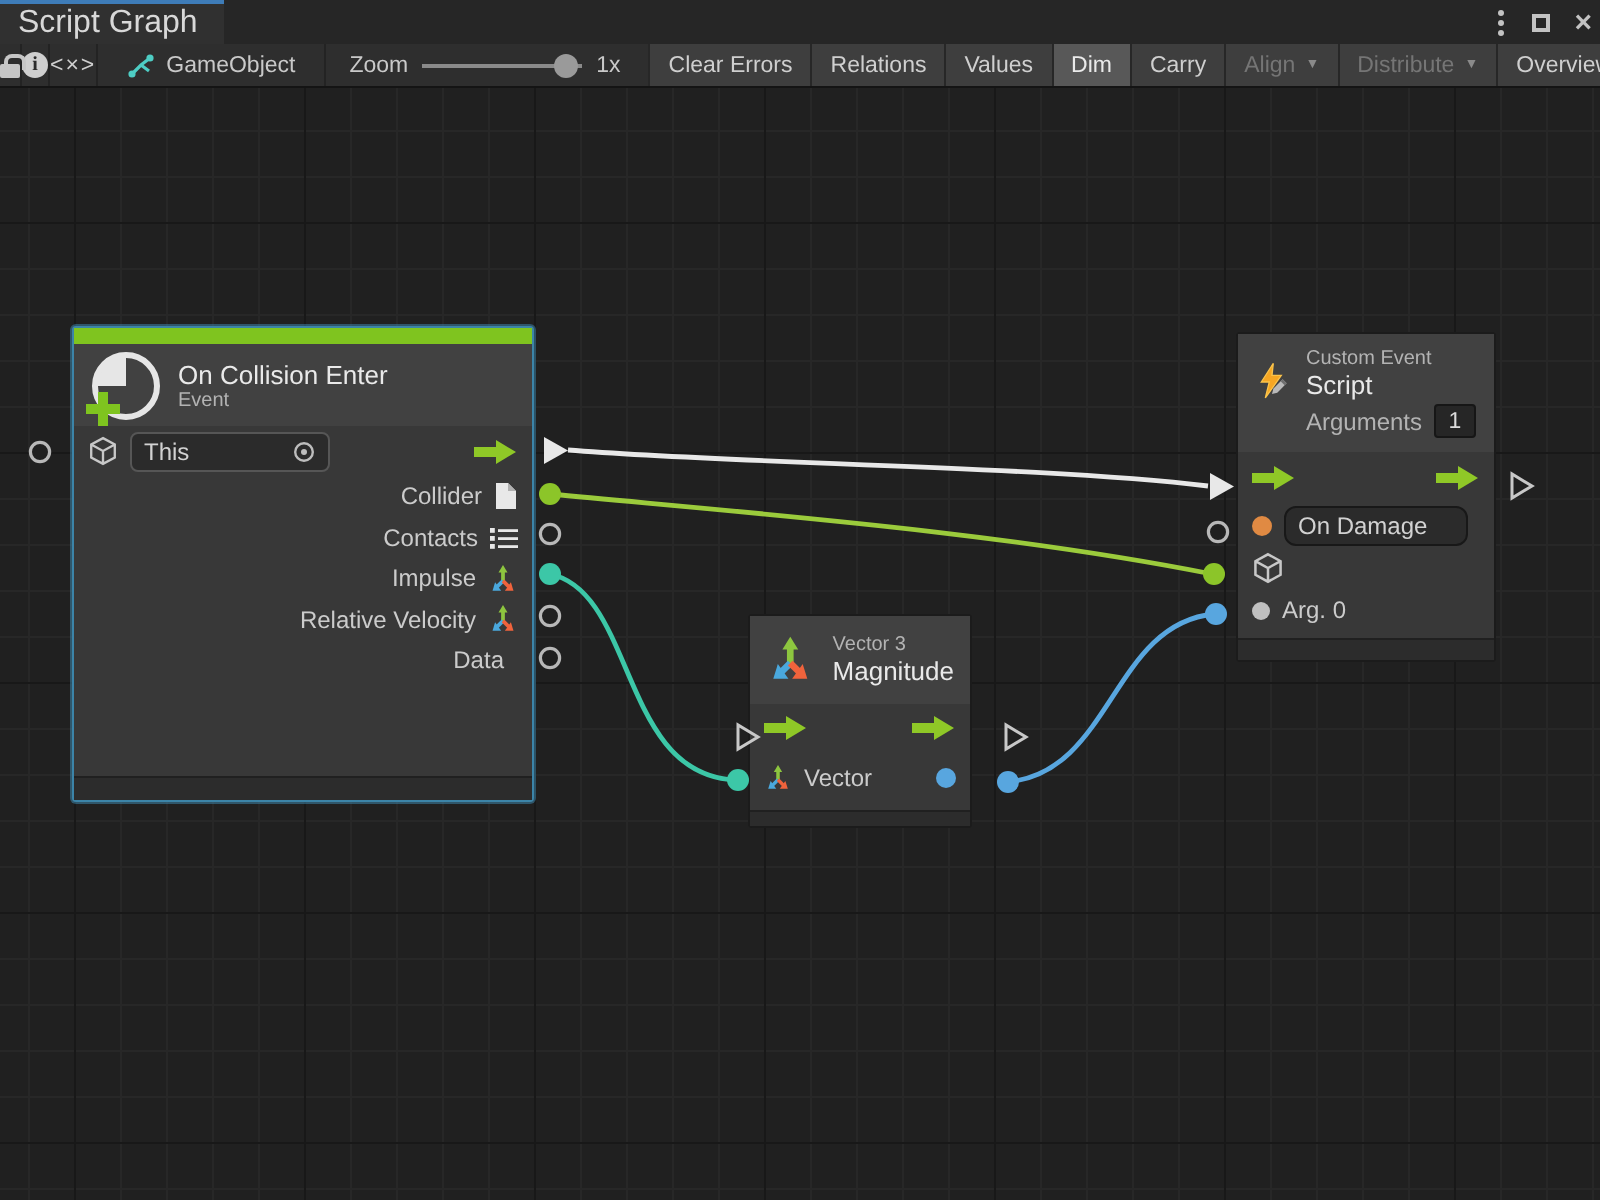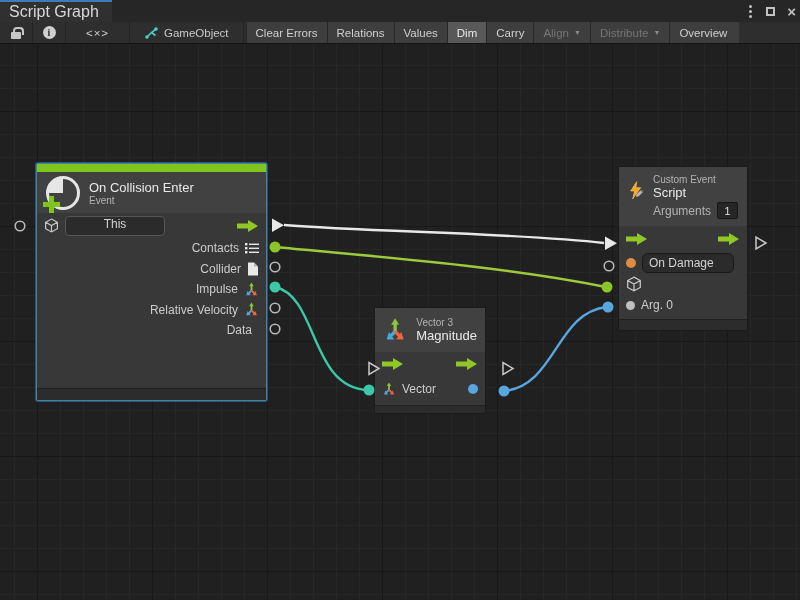--- a/index.html
+++ b/index.html
@@ -128,20 +128,27 @@
     <span>&lt;×&gt;</span>
   </div>
   <div class="tcell go-cell">
     <svg width="14" height="14" viewBox="0 0 14 14">
       <path d="M3 11 L7.5 6.5 L12 3 M7.5 6.5 L11.5 9.5" stroke="#4ecdc4" stroke-width="1.6" fill="none"></path>
       <circle cx="3" cy="11" r="1.8" fill="#4ecdc4"></circle>
       <circle cx="12" cy="3" r="1.8" fill="#4ecdc4"></circle>
     </svg>
     <span>GameObject</span>
   </div>
+  <div class="tcell zoom-cell">
+    <span>Zoom</span>
+    <span class="zoom-track">
+      <span class="zoom-handle"></span>
+    </span>
+    <span>1x</span>
+  </div>
   <div class="tool-group">
     <div class="tbtn">
       <span>Clear Errors</span>
       </div>
     <div class="tbtn">
       <span>Relations</span>
       </div>
     <div class="tbtn">
       <span>Values</span>
       </div>
@@ -176,51 +183,51 @@
       <span>
         <div class="title-main">On Collision Enter</div>
         <div class="title-sub">Event</div>
       </span>
     </div>
     <div class="body">
       <div class="row this-row">
         <svg width="15" height="15" viewBox="0 0 14 14">
           <path d="M7 1 L12.5 4 V10 L7 13 L1.5 10 V4 Z M1.5 4 L7 7 L12.5 4 M7 7 V13" stroke="#c8c8c8" stroke-width="1.1" fill="none"></path>
         </svg>
-        <span class="field" style="width:100px;flex-direction:column;">
+        <span class="field" style="width:100px;">
           <span>This</span>
           <span class="sp"></span>
           <svg width="12" height="12" viewBox="0 0 12 12">
             <circle cx="6" cy="6" r="4.4" stroke="#bdbdbd" stroke-width="1.2" fill="none"></circle>
             <circle cx="6" cy="6" r="1.5" fill="#bdbdbd"></circle>
           </svg>
         </span>
         <span class="sp"></span>
         <svg width="22" height="12" viewBox="0 0 22 12">
           <path d="M0 3.5 h11 v-3.5 l10 6 -10 6 v-3.5 h-11 z" fill="#8fc827"></path>
+        </svg>
+      </div>
+      <div class="row out">
+        <span class="port-label">Collider</span>
+        <svg width="12" height="14" viewBox="0 0 12 14">
+          <path d="M1 0.5 h6 l4 4 v9 h-10 z" fill="#e8e8e8"></path>
+            <path d="M7 0.5 l4 4 h-4 z" fill="#b0b0b0"></path>
         </svg>
       </div>
       <div class="row out">
         <span class="port-label">Contacts</span>
         <svg width="14" height="12" viewBox="0 0 14 12">
           <g fill="#e8e8e8">
               <rect x="0" y="1" width="2.4" height="2.4"></rect>
               <rect x="4" y="1.6" width="10" height="1.4"></rect>
           <rect x="0" y="5" width="2.4" height="2.4"></rect>
               <rect x="4" y="5.6" width="10" height="1.4"></rect>
           <rect x="0" y="9" width="2.4" height="2.4"></rect>
               <rect x="4" y="9.6" width="10" height="1.4"></rect>
             </g>
-        </svg>
-      </div>
-      <div class="row out">
-        <span class="port-label">Collider</span>
-        <svg width="12" height="14" viewBox="0 0 12 14">
-          <path d="M1 0.5 h6 l4 4 v9 h-10 z" fill="#e8e8e8"></path>
-            <path d="M7 0.5 l4 4 h-4 z" fill="#b0b0b0"></path>
         </svg>
       </div>
       <div class="row out">
         <span class="port-label">Impulse</span>
         <svg width="15" height="15" viewBox="0 0 16 16">
           <line x1="8" y1="9" x2="8" y2="4" stroke="#8dc63f" stroke-width="2"></line>
             <path d="M5.6 4.5 L8 0.5 L10.4 4.5 Z" fill="#8dc63f"></path>
           <line x1="8" y1="9" x2="4.5" y2="12.5" stroke="#4aa8dd" stroke-width="2"></line>
             <path d="M5.8 15.4 L1.2 15.4 L2.6 10.9 Z" fill="#4aa8dd" transform="translate(1.2,-1.2)"></path>
           <line x1="8" y1="9" x2="11.5" y2="12.5" stroke="#f0633c" stroke-width="2"></line>

